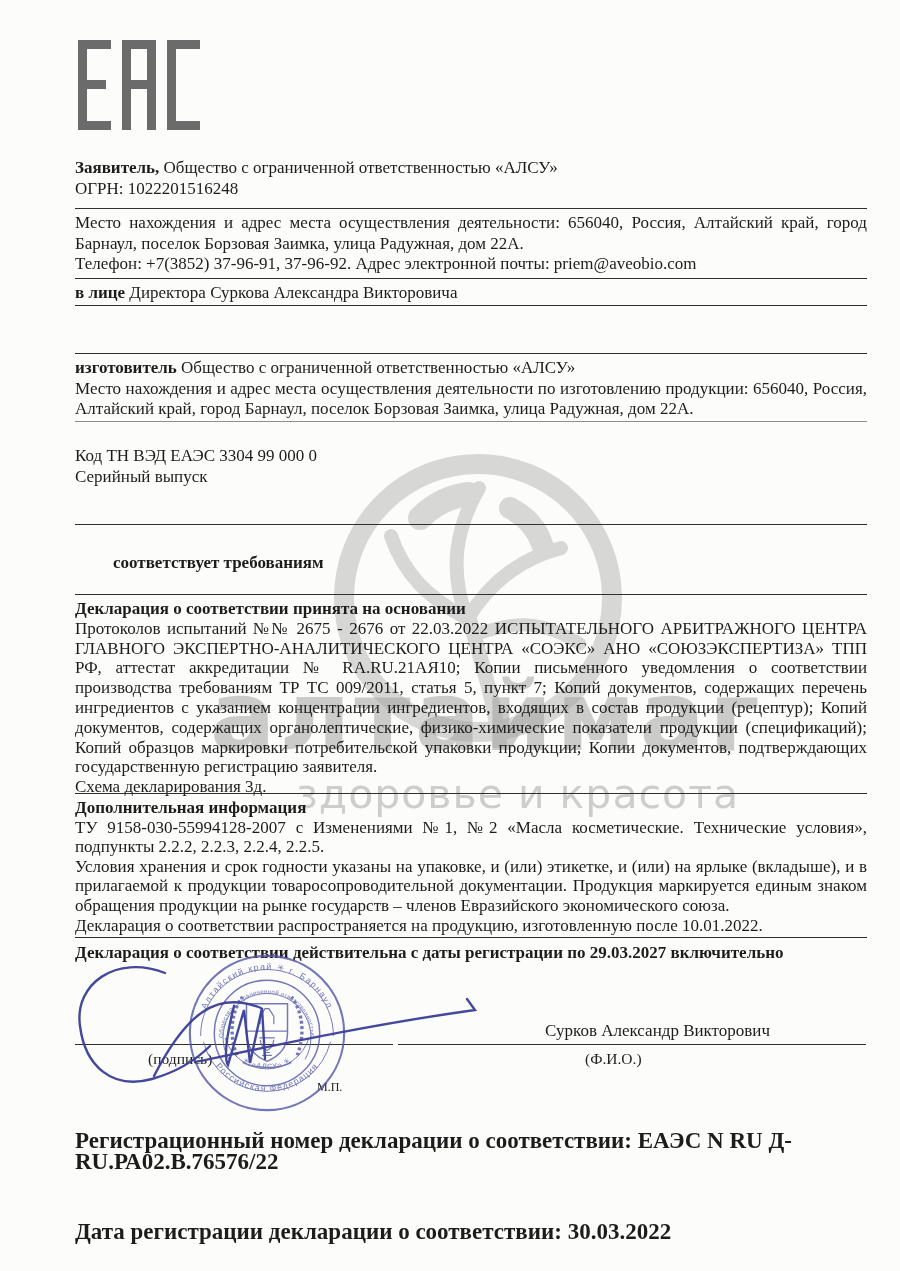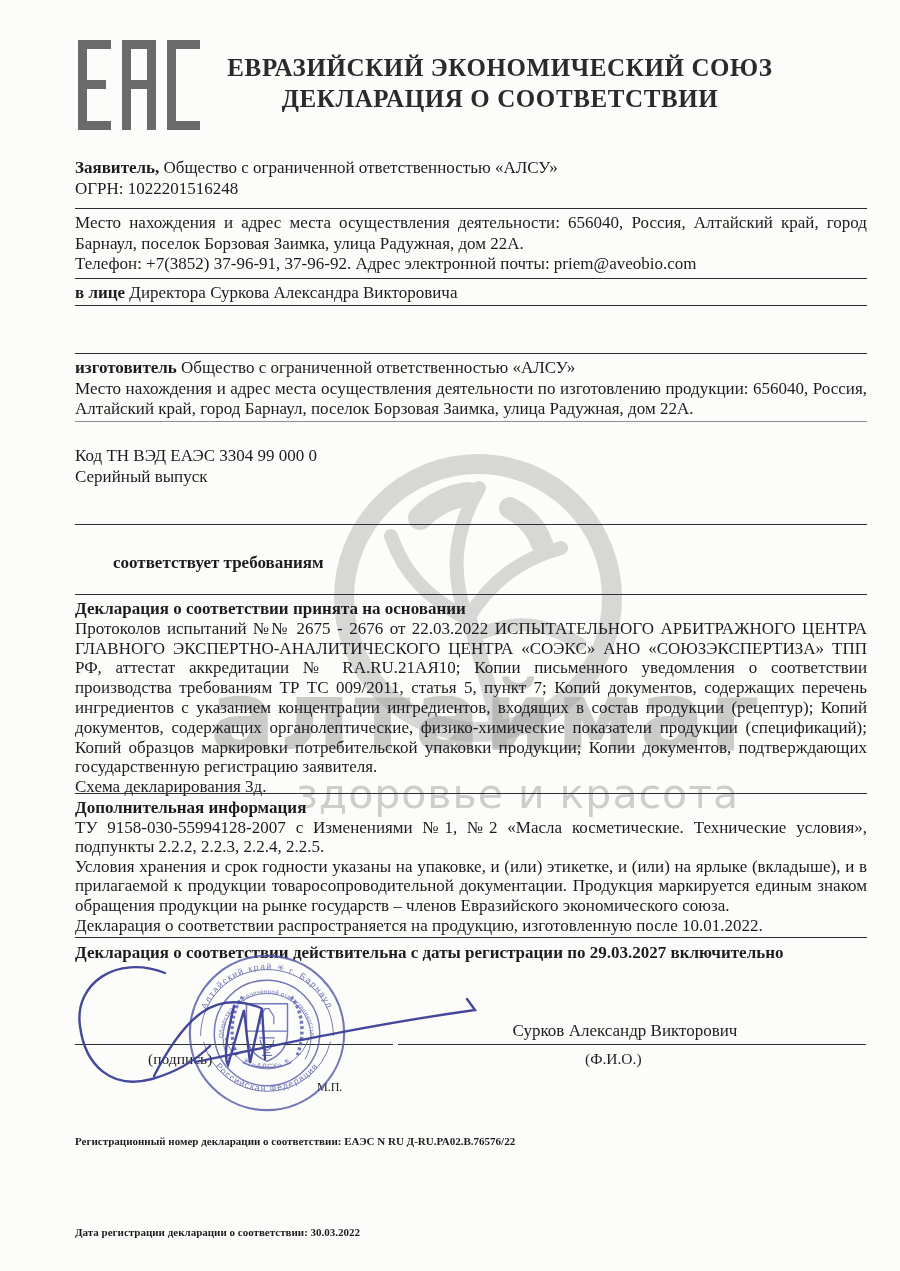--- a/index.html
+++ b/index.html
@@ -26,21 +26,21 @@
     left:210px;top:668px;font-family:"DejaVu Sans",sans-serif;font-weight:700;
     font-size:97px;letter-spacing:4px;color:#9c9c9c;opacity:.5;line-height:1;
   }
   .wm-tagline{
     left:296px;top:774px;font-family:"DejaVu Sans",sans-serif;
     font-size:41px;letter-spacing:1px;color:#9c9c9c;opacity:.48;line-height:1;
   }
   
   .sigline{position:absolute;border:none;border-top:1.5px solid #2f2f2f;margin:0;}
   .caption{position:absolute;font-size:15.5px;color:#222;}
-  .regline{position:absolute;left:75px;width:792px;font-weight:700;font-size:11px;}
+  .regline{position:absolute;left:75px;width:792px;font-weight:700;font-size:23px;}
 </style>
 </head>
 <body>
 
 <div class="page">
 
   <svg class="eac" width="122" height="90" viewBox="0 0 122 90" aria-label="ЕАС">
     <g fill="#6b6b6b">
       <rect x="0" y="0" width="9" height="90"></rect>
         <rect x="0" y="0" width="33" height="9"></rect>
@@ -49,24 +49,20 @@
       <rect x="44" y="0" width="9" height="90"></rect>
         <rect x="69" y="0" width="9" height="90"></rect>
       <rect x="44" y="0" width="34" height="9"></rect>
         <rect x="44" y="40" width="34" height="9"></rect>
       <rect x="89" y="0" width="9" height="90"></rect>
         <rect x="89" y="0" width="33" height="9"></rect>
       <rect x="89" y="81" width="33" height="9"></rect>
     </g>
   </svg>
 
-  <div class="title">
-    <div>ЕВРАЗИЙСКИЙ ЭКОНОМИЧЕСКИЙ СОЮЗ</div>
-    <div>ДЕКЛАРАЦИЯ О СООТВЕТСТВИИ</div>
-  </div>
 
   <svg class="wm" style="left:328px;top:448px;opacity:.5;" width="300" height="300" viewBox="0 0 300 300">
     <g stroke="#b3b3b3" fill="none" stroke-linecap="round">
       <circle cx="150" cy="150" r="134" stroke-width="20"></circle>
       <path d="M 172 298 C 166 250 152 210 139 162" stroke-width="15"></path>
       <path d="M 138 170 C 100 150 76 126 63 88" stroke-width="14"></path>
       <path d="M 138 168 C 121 120 128 80 151 40" stroke-width="14"></path>
       <path d="M 140 170 C 165 130 196 110 233 100" stroke-width="14"></path>
       <path d="M 150 186 C 192 170 222 176 252 196" stroke-width="13"></path>
       <path d="M 92 70 C 107 55 123 48 141 46" stroke-width="24"></path>
@@ -128,21 +124,21 @@
     <div class="just">Условия хранения и срок годности указаны на упаковке, и (или) этикетке, и (или) на ярлыке (вкладыше), и в прилагаемой к продукции товаросопроводительной документации. Продукция маркируется единым знаком обращения продукции на рынке государств – членов Евразийского экономического союза.</div>
     <div>Декларация о соответствии распространяется на продукцию, изготовленную после 10.01.2022.</div>
   </div>
   <hr class="rule" style="top:937px;">
 
   <div class="abs b" style="top:943px;">Декларация о соответствии действительна с даты регистрации по 29.03.2027 включительно</div>
 
   <hr class="sigline" style="top:1044px;left:75px;width:318px;">
   <hr class="sigline" style="top:1044px;left:398px;width:468px;">
   <div class="caption" style="left:148px;top:1049px;">(подпись)</div>
-  <div class="abs" style="left:480px;top:1021px;width:290px;text-align:center;">Сурков Александр Викторович</div>
+  <div class="abs" style="left:480px;top:1021px;width:290px;text-align:right;">Сурков Александр Викторович</div>
   <div class="caption" style="left:585px;top:1049px;">(Ф.И.О.)</div>
   <div class="caption" style="left:317px;top:1077px;font-size:12px;">М.П.</div>
 
   <svg style="position:absolute;left:184px;top:950px;opacity:.8;" width="166" height="166" viewBox="0 0 170 170">
     <g stroke="#5157a8" fill="none">
       <circle cx="85" cy="85" r="79" stroke-width="2.2"></circle>
       <circle cx="85" cy="85" r="54" stroke-width="1.5"></circle>
       <path id="sp-ot" d="M 17 88 A 68 68 0 0 1 153 88"></path>
       <path id="sp-ob" d="M 20 94 A 67 67 0 0 0 150 94"></path>
       <path id="sp-it" d="M 46 112 A 45 45 0 1 1 124 112"></path>

